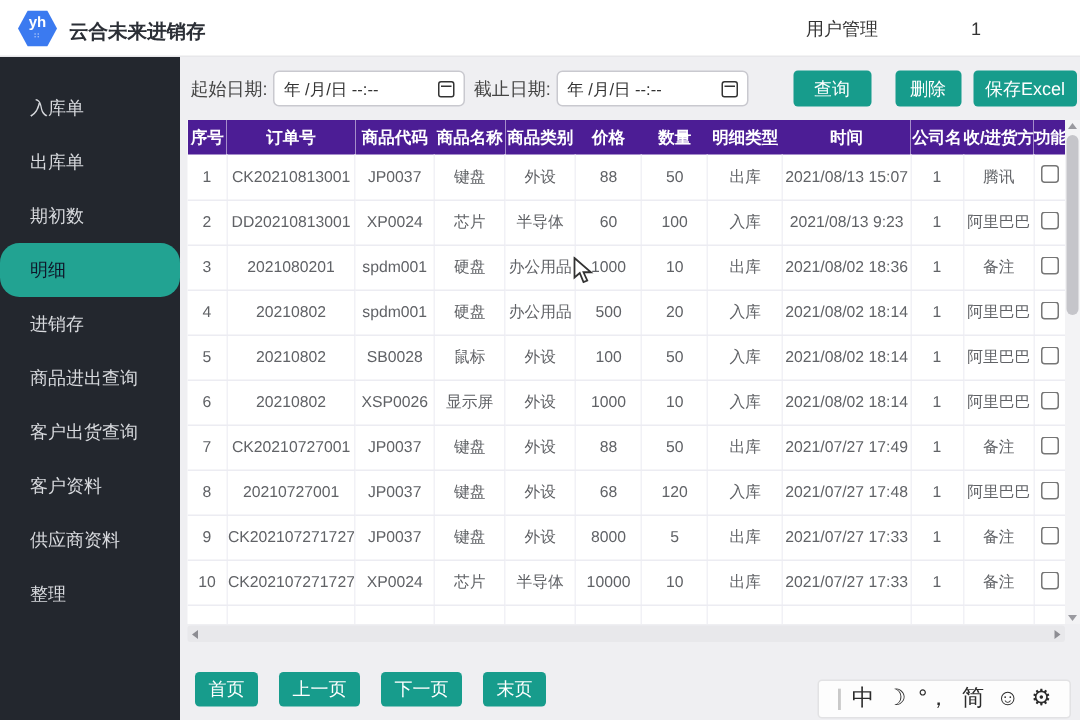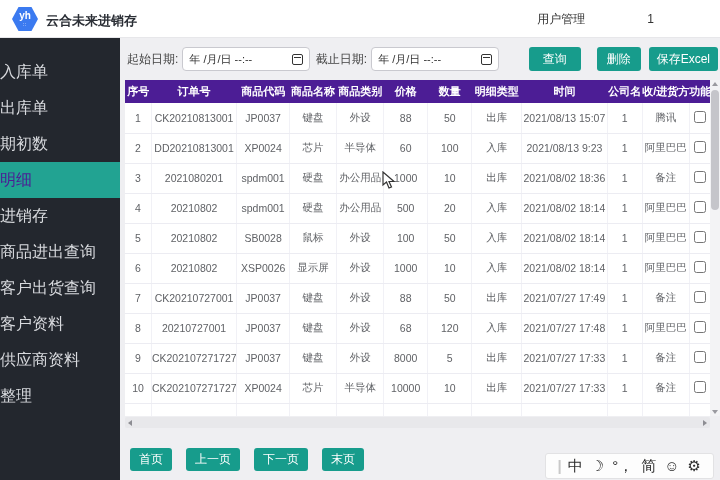--- a/index.html
+++ b/index.html
@@ -16,23 +16,23 @@
   .logo .yh { font-size:10px; font-weight:bold; line-height:13px; display:block; margin-top:3px; }
   .logo .dots { font-size:5px; letter-spacing:1px; line-height:5px; display:block; }
   .app-title { position:absolute; left:46px; top:12px; font-size:13px; font-weight:bold; color:#2b2f36; }
   .topbar-right { position:absolute; right:0; top:0; height:38px; display:flex; align-items:center;gap:16px; }
   .user-mgmt { font-size:12px; color:#333; margin-right:46px; cursor:pointer; }
   .user-count { font-size:12px; color:#333; margin-right:66px; }
 
   
   .sidebar { position:absolute; left:0; top:38px; width:120px; height:442px;
     background:#23272e; padding-top:16px; z-index:4; }
-  .side-item { height:36px; line-height:36px; padding-left:0; font-size:16px;
+  .side-item { height:36px; line-height:36px; padding-left:20px; font-size:12px;
     color:#d8dade; cursor:pointer; white-space:nowrap; }
-  .side-item.active { background:#22a392; color:#4c1d95; }
+  .side-item.active { background:#22a392; color:#0f172a;border-radius:13px; }
 
   
   .main { position:absolute; left:120px; top:38px; width:600px; height:442px; background:#efeff2; }
 
   .filterbar { position:absolute; left:7px; top:8px; right:2px; height:26px;
     display:flex; align-items:center; }
   .f-label { font-size:12px; color:#444; margin-right:4px; white-space:nowrap; }
   .date-input { width:128px; height:24px; background:#fff; border:1px solid #c9c9cf;
     border-radius:4px; display:flex; align-items:center; padding:0 6px; margin-right:6px; cursor:text; }
   .date-input .dtext { flex:1; font-size:11px; color:#333; white-space:nowrap; }

